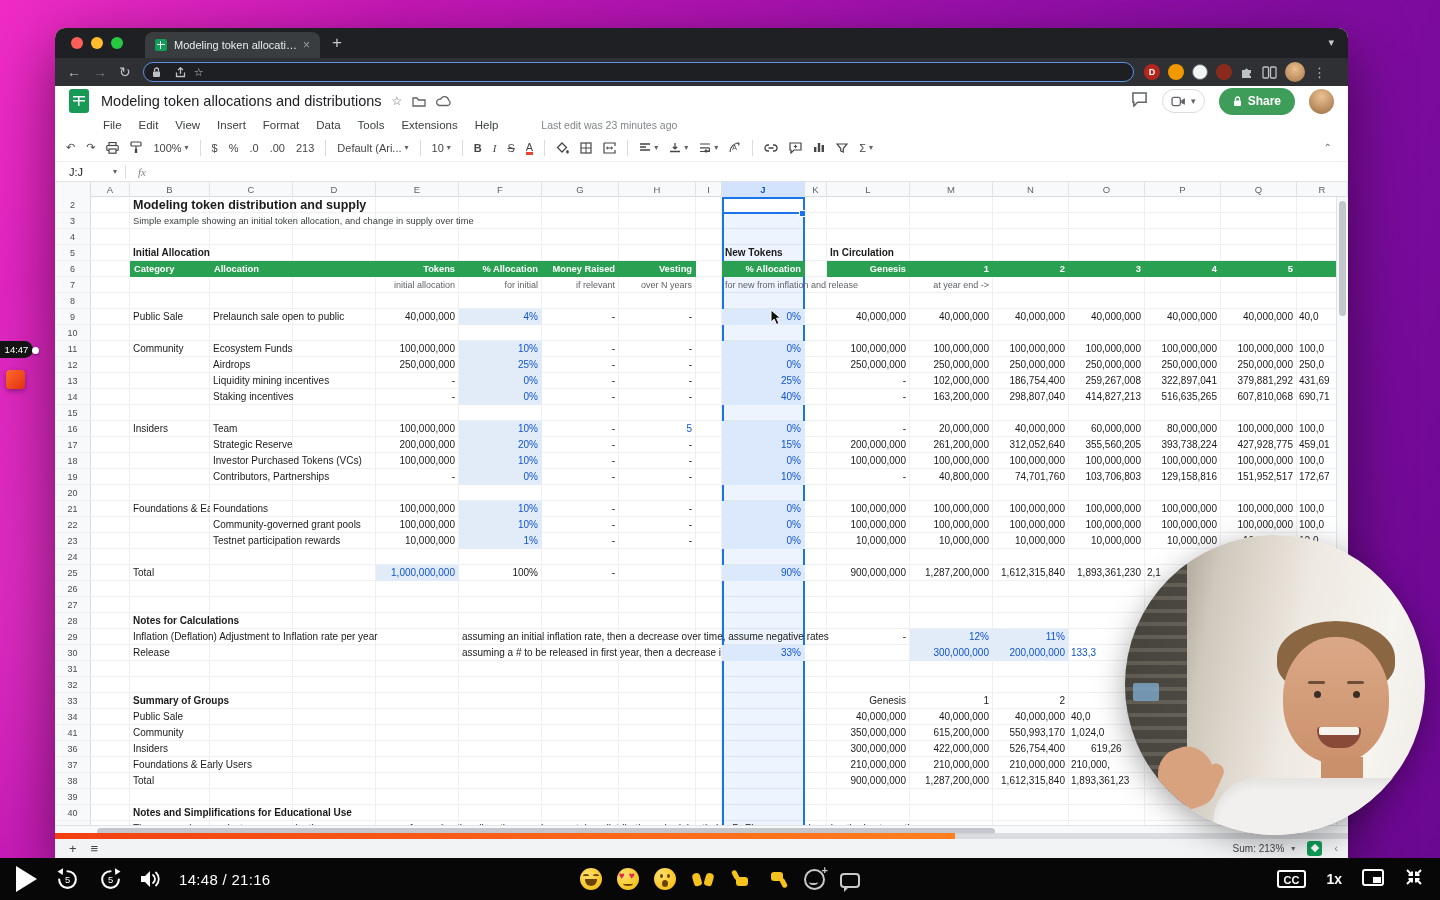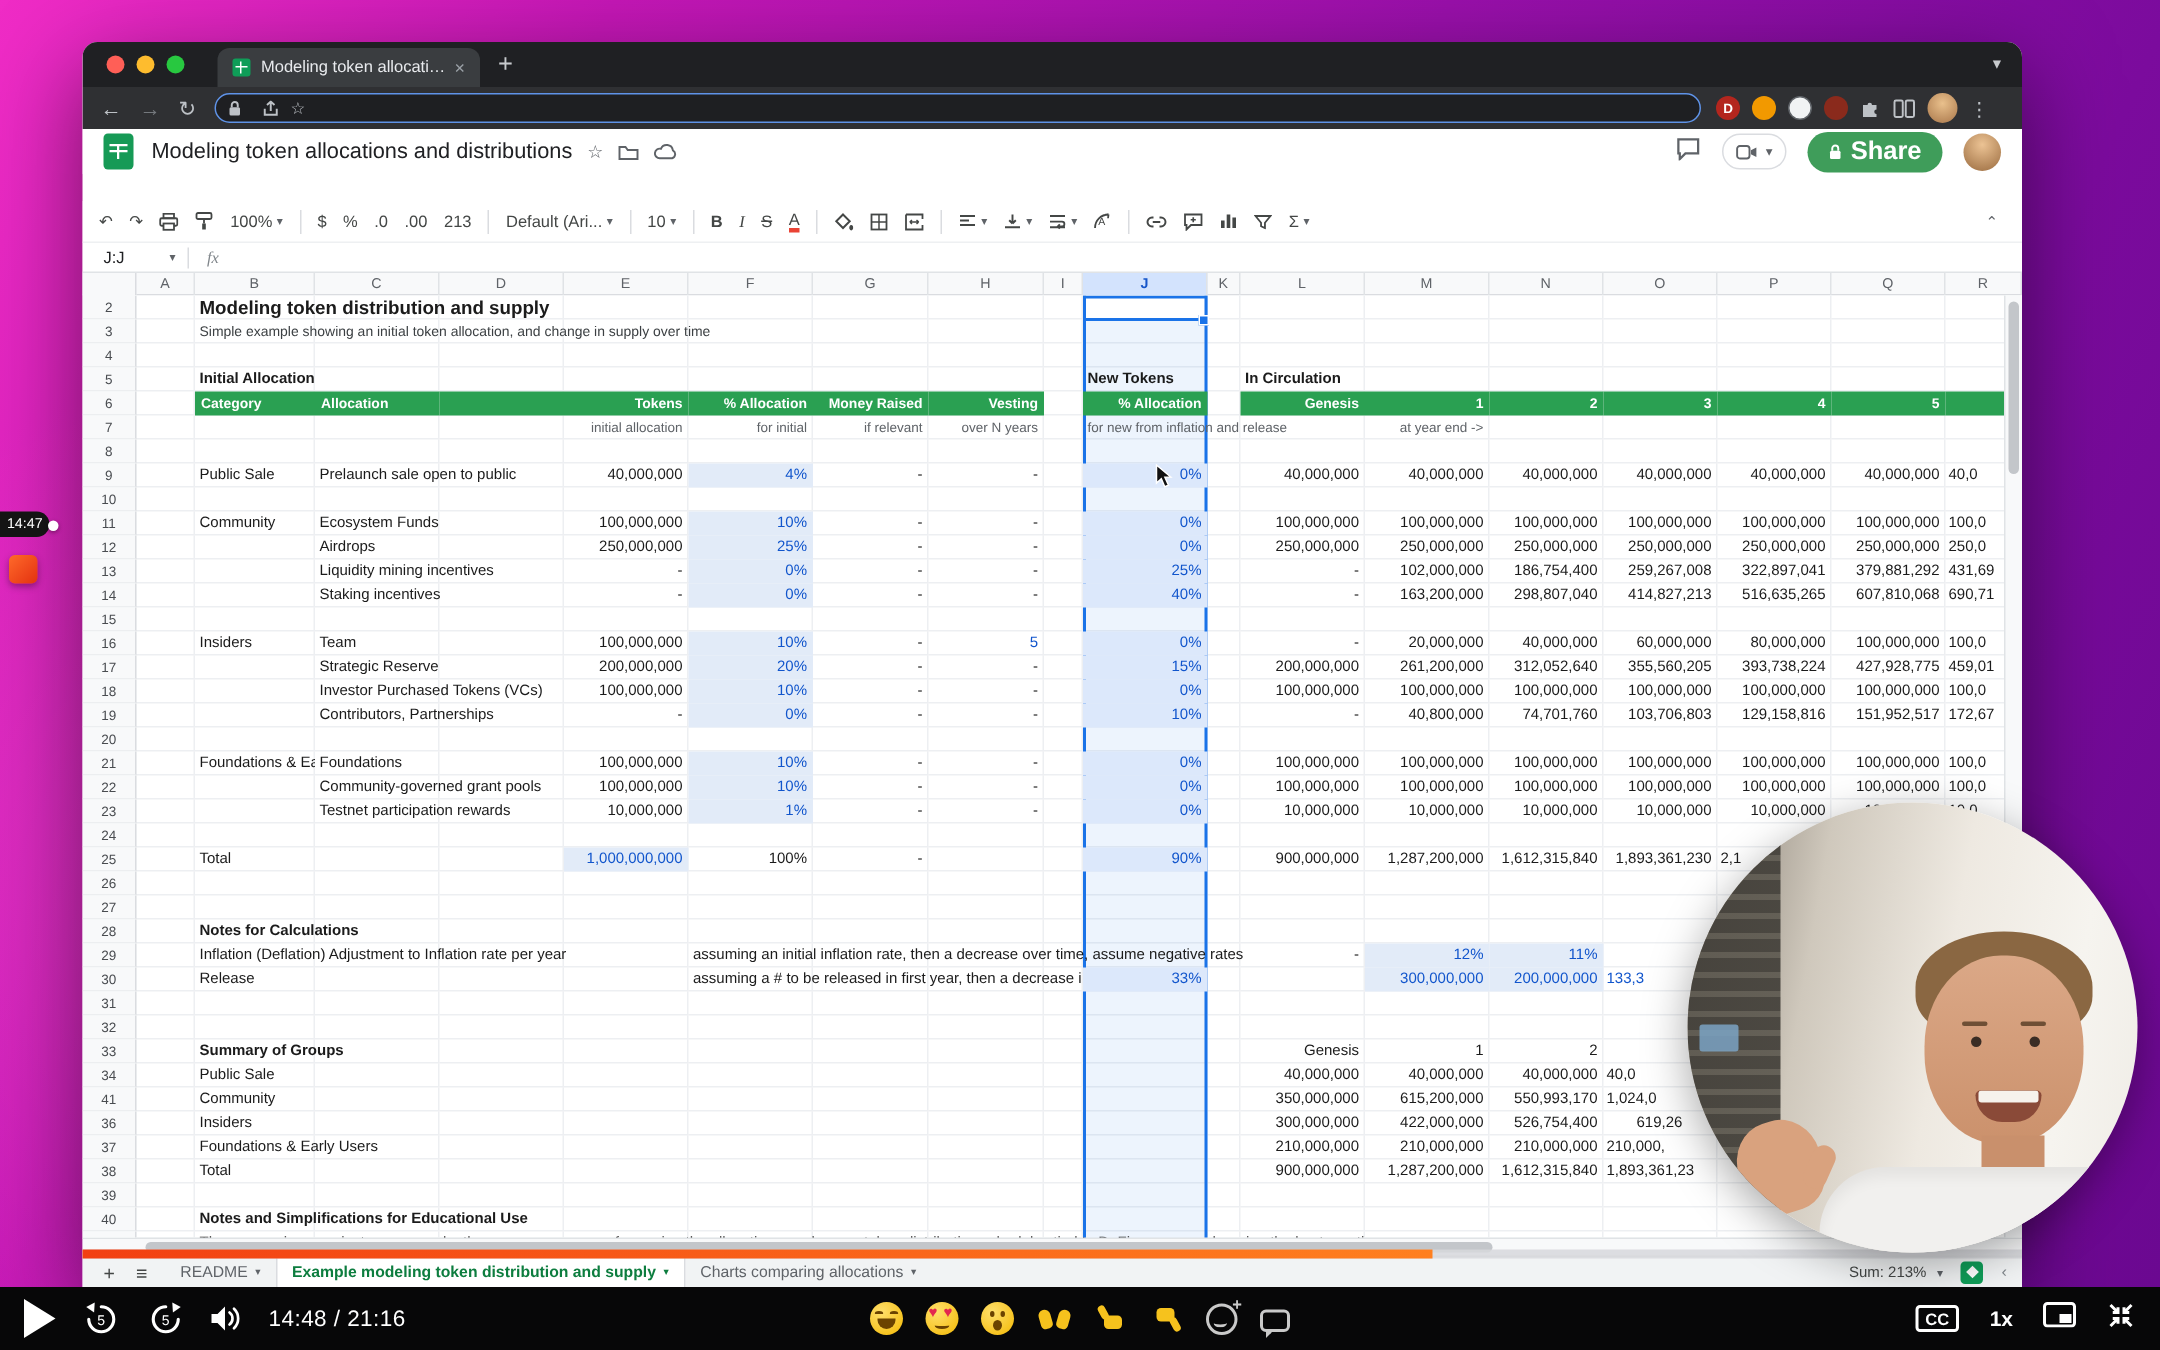--- a/index.html
+++ b/index.html
@@ -47,21 +47,21 @@
   
   .dochdr{position:absolute;left:0;top:58px;width:100%;height:30px;background:#fff;display:flex;align-items:center;}
   .slogo{width:20px;height:24px;background:#169a56;border-radius:3px;margin-left:14px;position:relative;flex:0 0 auto;}
   .slogo:after{content:"";position:absolute;left:4px;top:7px;width:12px;height:10px;
     background:linear-gradient(#fff,#fff) 0 4px/12px 1.5px no-repeat,linear-gradient(#fff,#fff) 5px 0/1.5px 10px no-repeat,
     linear-gradient(#fff,#fff) 0 0/12px 1.5px no-repeat;}
   .doctitle{font-size:14.5px;color:#202124;margin-left:12px;white-space:nowrap;}
   .hico{color:#5f6368;font-size:12px;margin-left:10px;display:flex;align-items:center;}
   .hdr-right{margin-left:auto;display:flex;align-items:center;gap:14px;margin-right:14px;}
   .meetpill{height:24px;border:1px solid #dadce0;border-radius:13px;display:flex;align-items:center;padding:0 8px;gap:5px;color:#5f6368;font-size:9px;}
-  .sharebtn{height:27px;background:#3f9d5a;border-radius:14px;color:#fff;font-size:17px;font-weight:600;
+  .sharebtn{height:27px;background:#3f9d5a;border-radius:14px;color:#fff;font-size:12px;font-weight:600;
     display:flex;align-items:center;gap:6px;padding:0 14px;}
   .davatar{width:25px;height:25px;border-radius:50%;background:radial-gradient(circle at 50% 30%,#ecc394,#9a6b3f);}
 
   .menubar{position:absolute;left:0;top:88px;width:100%;height:18px;background:#fff;display:flex;align-items:center;font-size:11.5px;color:#3c4043;}
   .menubar .wrap{margin-left:48px;display:flex;}
   .mitem{margin-right:17px;}
   .lastedit{color:#80868b;font-size:10.5px;margin-left:26px;}
 
   
   .toolbar{position:absolute;left:0;top:106px;width:100%;height:28px;background:#fff;display:flex;align-items:center;
@@ -294,20 +294,34 @@
           <svg width="9" height="11" viewBox="0 0 9 11">
               <rect x="1" y="4.5" width="7" height="5.5" rx="1" fill="#fff"></rect>
               <path d="M2.5 4.5 V3 a2 2 0 0 1 4 0 v1.5" stroke="#fff" stroke-width="1.3" fill="none"></path>
             </svg>
           <span>Share</span>
         </span>
         <span class="davatar"></span>
       </div>
     </div>
 
+    <div class="menubar">
+      <div class="wrap">
+          <span class="mitem">File</span>
+          <span class="mitem">Edit</span>
+          <span class="mitem">View</span>
+          <span class="mitem">Insert</span>
+          <span class="mitem">Format</span>
+          <span class="mitem">Data</span>
+          <span class="mitem">Tools</span>
+          <span class="mitem">Extensions</span>
+          <span class="mitem">Help</span>
+        </div>
+      <span class="lastedit">Last edit was 23 minutes ago</span>
+    </div>
 
     <div class="toolbar">
       <span class="tb">↶</span>
       <span class="tb">↷</span>
       <span class="tb">
         <svg width="13" height="12" viewBox="0 0 13 12">
             <rect x="3" y="0.5" width="7" height="3" fill="none" stroke="#444746" stroke-width="1.2"></rect>
             <rect x="0.8" y="3.5" width="11.4" height="5" rx="1" fill="none" stroke="#444746" stroke-width="1.2"></rect>
             <rect x="3" y="7" width="7" height="4.2" fill="#fff" stroke="#444746" stroke-width="1.2"></rect>
           </svg>
@@ -1461,34 +1475,20 @@
     <div class="vscroll">
         <div class="vthumb"></div>
       </div>
     <div class="hscroll">
         <div class="hthumb"></div>
       </div>
 
     <div class="sheettabs">
       <span class="stico">+</span>
       <span class="stico">≡</span>
-      <div class="stablist">
-          <div class="stab">
-            <span>README</span>
-            <b>▾</b>
-          </div>
-          <div class="stab active">
-            <span>Example modeling token distribution and supply</span>
-            <b>▾</b>
-          </div>
-          <div class="stab">
-            <span>Charts comparing allocations</span>
-            <b>▾</b>
-          </div>
-        </div>
       <div class="stright">
         <span class="sumbadge">
             <span>Sum: 213%</span>
             <span class="chev">▾</span>
           </span>
         <span class="explore"></span>
         <span class="tabscroll">‹</span>
       </div>
     </div>
   </div>

